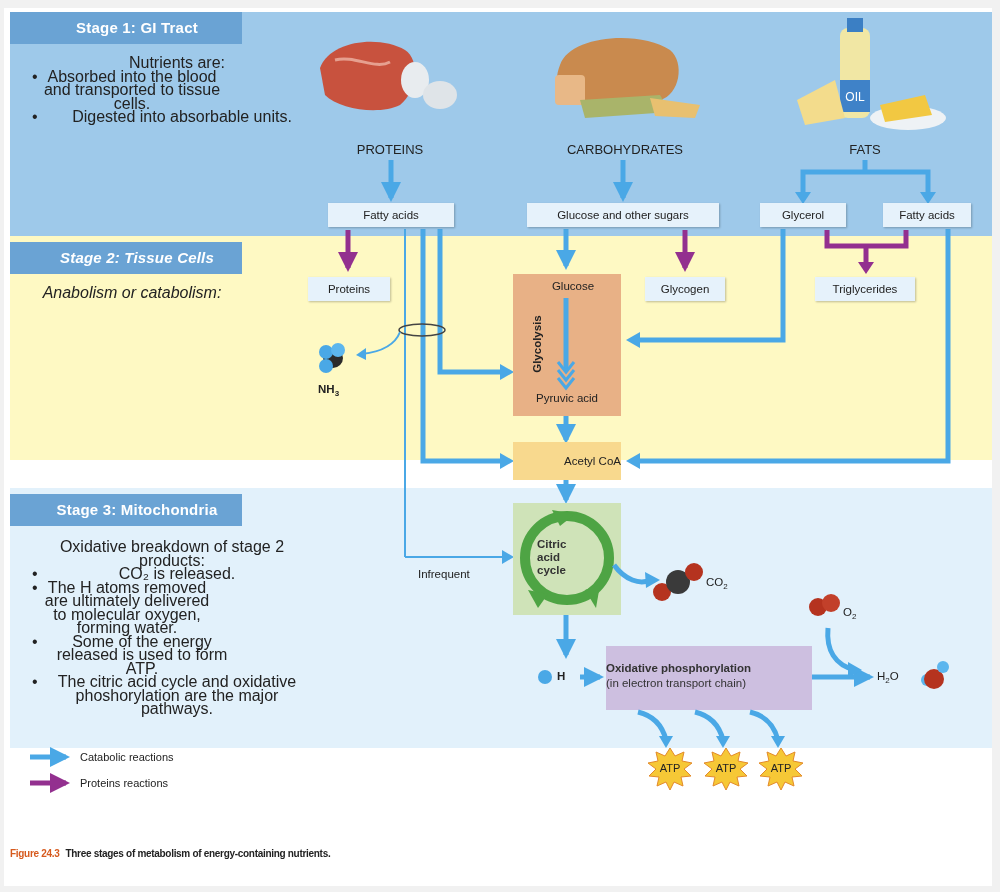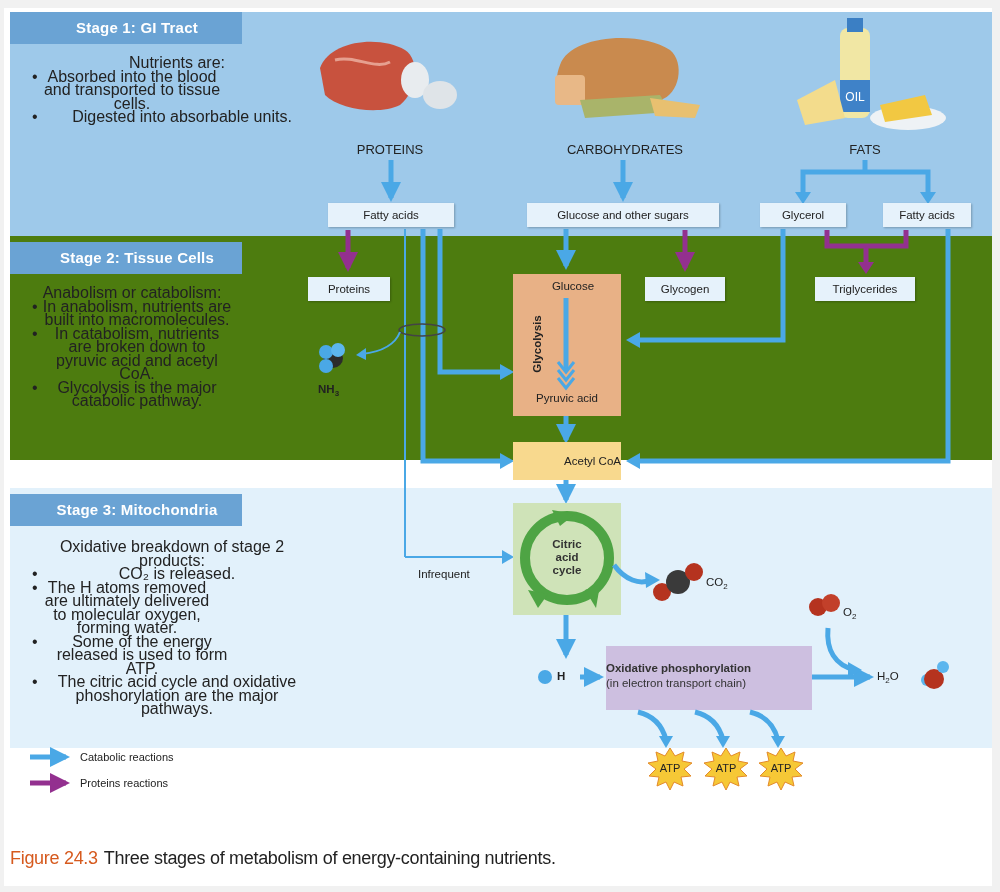--- a/index.html
+++ b/index.html
@@ -1,31 +1,31 @@
 <!DOCTYPE html>
 <html><head>
 <meta charset="utf-8">
 <style>
   html, body { margin:0; padding:0; }
   body { width:1000px; height:892px; background:#f1f1f1; font-family:"Liberation Sans", sans-serif; position:relative; overflow:hidden; }
   .card { position:absolute; left:4px; top:8px; width:988px; height:878px; background:#ffffff; }
   .band { position:absolute; left:6px; width:982px;text-align:center; }
   .band1 { top:4px; height:224px; background:#9ec9ea; }
-  .band2 { top:228px; height:224px; background:#4d7c0f; }
+  .band2 { top:228px; height:224px; background:#fef9c3;font-style:italic; }
   .band3 { top:480px; height:260px; background:#e2f1fb; }
   .stage-title { position:absolute; left:0; width:232px; height:32px; background:#6aa3d4; color:#fff; font-weight:bold; font-size:15px; line-height:32px; padding-left:22px; box-sizing:border-box; letter-spacing:0.2px; }
   .stage-text { position:absolute; left:22px; font-size:16px; line-height:13.5px; color:#222; width:290px; }
   .stage-text ul { margin:0; padding:0 0 0 10px; list-style:none; }
   .stage-text li { position:relative; }
   .stage-text li::before { content:"•"; position:absolute; left:-10px; }
   svg.diagram { position:absolute; left:0; top:0; }
   .box { position:absolute; background:#e6f2fb; box-shadow:1px 1px 2px rgba(0,0,0,0.25); font-size:11.5px; color:#222; text-align:center; line-height:24px; height:24px; }
   .food-label { position:absolute; font-size:13px; color:#222; text-align:center; }
   .lbl { position:absolute; font-size:11.5px; color:#222; }
-  .caption { position:absolute; left:10px; top:848px; font-size:18px; font-weight:normal; color:#222; letter-spacing:-0.3px; }
+  .caption { position:absolute; left:10px; top:848px; font-size:10px; font-weight:bold; color:#222; letter-spacing:-0.3px; }
   .caption .fig { color:#d65a1e; margin-right:6px; }
   .legend-label { position:absolute; font-size:11px; color:#222; }
 </style>
 </head>
 <body>
 
 <div class="card">
   <div class="band band1">
     <div class="stage-title" style="top:0">Stage 1: GI Tract</div>
     <div class="stage-text" style="top:44px">
@@ -33,25 +33,20 @@
       <ul>
         <li style="width:180px">Absorbed into the blood and transported to tissue cells.</li>
         <li>Digested into absorbable units.</li>
       </ul>
     </div>
   </div>
   <div class="band band2">
     <div class="stage-title" style="top:6px">Stage 2: Tissue Cells</div>
     <div class="stage-text" style="top:50px; width:200px">
       <div>Anabolism or catabolism:</div>
-      <ul>
-        <li>In anabolism, nutrients are built into macromolecules.</li>
-        <li>In catabolism, nutrients are broken down to pyruvic acid and acetyl CoA.</li>
-        <li>Glycolysis is the major catabolic pathway.</li>
-      </ul>
     </div>
   </div>
   <div class="band band3">
     <div class="stage-title" style="top:6px">Stage 3: Mitochondria</div>
     <div class="stage-text" style="top:52px; width:280px">
       <div>Oxidative breakdown of stage 2 products:</div>
       <ul>
         <li>CO₂ is released.</li>
         <li style="width:170px">The H atoms removed are ultimately delivered to molecular oxygen, forming water.</li>
         <li style="width:200px">Some of the energy released is used to form ATP.</li>
@@ -208,21 +203,21 @@
 <div class="box" style="left:883px; top:203px; width:88px">Fatty acids</div>
 <div class="box" style="left:308px; top:277px; width:82px">Proteins</div>
 <div class="box" style="left:645px; top:277px; width:80px">Glycogen</div>
 <div class="box" style="left:815px; top:277px; width:100px">Triglycerides</div>
 
 <div class="lbl" style="left:513px; top:280px; width:120px; text-align:center">Glucose</div>
 <div class="lbl" style="left:497px; top:338px; width:80px; text-align:center; transform:rotate(-90deg); font-weight:bold">Glycolysis</div>
 <div class="lbl" style="left:513px; top:392px; width:108px; text-align:center">Pyruvic acid</div>
 <div class="lbl" style="left:513px; top:455px; width:108px; text-align:right">Acetyl CoA</div>
 
-<div class="lbl" style="left:537px; top:538px; width:60px; text-align:center; font-weight:bold; line-height:13px; color:#333">
+<div class="lbl" style="left:537px; top:538px; width:60px; font-weight:bold; line-height:13px; color:#333">
   <div>Citric</div>
   <div>acid</div>
   <div>cycle</div>
 </div>
 
 <div class="lbl" style="left:606px; top:661px; width:180px; text-align:left; line-height:15px; color:#333">
   <div style="font-weight:bold">Oxidative phosphorylation</div>
   <div>(in electron transport chain)</div>
 </div>
 

